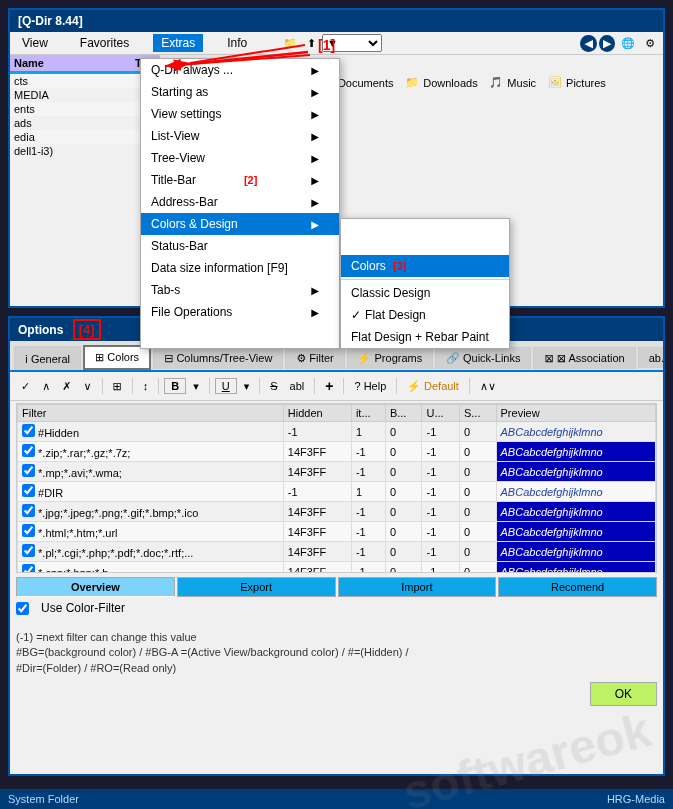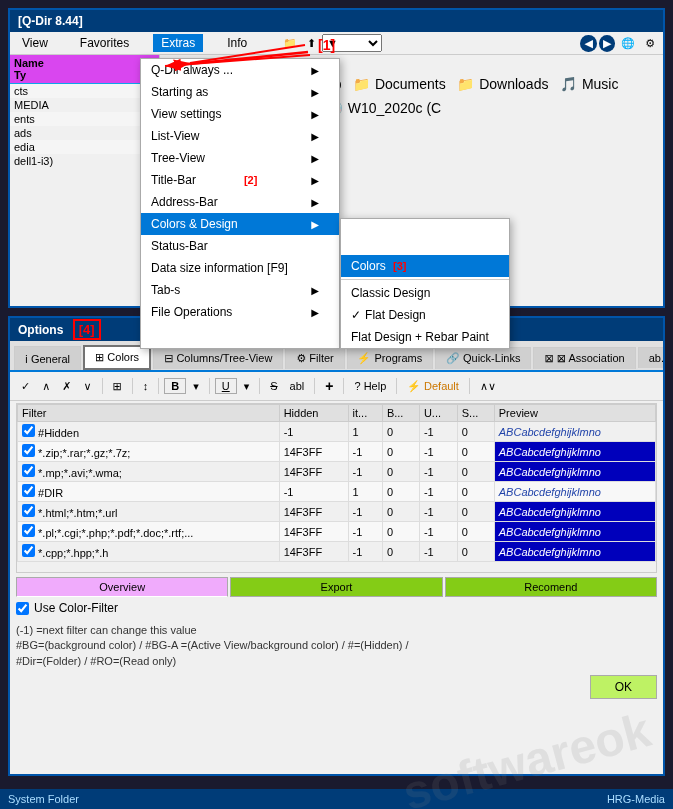--- a/index.html
+++ b/index.html
@@ -147,21 +147,21 @@
 
     .fm-row:nth-child(even) {
       background: #f5f5f5;
     }
 
     .right-file-row {
       display: flex;
       align-items: center;
       padding: 2px 4px;
       gap: 4px;
-      font-size: 14px;
+      font-size: 11px;
     }
 
     .folder-icon { color: #dcb400; }
     .file-icon { color: #666; }
 
     
     .arrow-overlay {
       position: absolute;
       top: 0;
       left: 0;
@@ -274,42 +274,43 @@
     .tab-buttons {
       display: flex;
       gap: 2px;
       margin-bottom: 4px;
     }
 
     .tab-button {
       flex: 1;
       padding: 3px 8px;
       border: 1px solid #aaa;
-      background: #84cc16;
+      background: #0ea5e9;
       cursor: pointer;
       font-size: 11px;
       text-align: center;
     }
 
     .tab-button.active {
-      background: #f0abfc;
+      background: #7dd3fc;
       border-bottom-color: white;
+      font-weight: bold;
     }
 
     .help-text {
       font-size: 11px;
       color: #333;
       line-height: 1.4;
     }
 
     .checkbox-row {
       display: flex;
       align-items: center;
-      gap: 5px;
-      margin-bottom: 8px;
+      gap: 12px;
+      margin-bottom: 15px;
     }
 
     .ok-button-row {
       display: flex;
       justify-content: flex-end;
       padding: 4px 6px;
     }
 
     .ok-button {
       padding: 4px 24px;
@@ -344,25 +345,24 @@
       padding: 1px 3px;
       font-size: 11px;
       border: 1px solid transparent;
       background: transparent;
       cursor: pointer;
     }
 
     .fm-columns {
       display: flex;
       padding: 2px 4px;
-      background: #d946ef;
-      border-bottom: 1px solid #0ea5e9;
+      background: #c4b5fd;
+      border-bottom: 3px solid #0ea5e9;
       font-size: 11px;
       font-weight: bold;
-      flex-direction: column;
     }
 
     .status-bar {
       position: absolute;
       bottom: 0;
       left: 0;
       right: 0;
       height: 20px;
       background: #003c78;
       color: #aaddff;
@@ -668,20 +668,29 @@
         <tr>
           <td><input type="checkbox" checked="" style=""> #DIR</td>
           <td>-1</td>
           <td>1</td>
           <td>0</td>
           <td>-1</td>
           <td>0</td>
           <td style="font-style:italic; color:#2244aa;">ABCabcdefghijklmno</td>
         </tr>
         <tr>
+          <td><input type="checkbox" checked="" style=""> *.jpg;*.jpeg;*.png;*.gif;*.bmp;*.ico</td>
+          <td>14F3FF</td>
+          <td>-1</td>
+          <td>0</td>
+          <td>-1</td>
+          <td>0</td>
+          <td style="background:#0000bb; color:white; font-style:italic;">ABCabcdefghijklmno</td>
+        </tr>
+        <tr>
           <td><input type="checkbox" checked="" style=""> *.html;*.htm;*.url</td>
           <td>14F3FF</td>
           <td>-1</td>
           <td>0</td>
           <td>-1</td>
           <td>0</td>
           <td style="background:#0000bb; color:white; font-style:italic;">ABCabcdefghijklmno</td>
         </tr>
         <tr>
           <td><input type="checkbox" checked="" style=""> *.pl;*.cgi;*.php;*.pdf;*.doc;*.rtf;...</td>
@@ -702,20 +711,21 @@
           <td style="background:#0000bb; color:white; font-style:italic;">ABCabcdefghijklmno</td>
         </tr>
 
       </tbody>
     </table>
   </div>
 
   <div class="tab-buttons" style="margin: 4px 6px 2px 6px;">
     <button class="tab-button active">Overview</button>
     <button class="tab-button">Export</button>
+    <button class="tab-button">Import</button>
     <button class="tab-button">Recomend</button>
   </div>
 
   <div style="padding: 2px 6px;">
     <div class="checkbox-row">
       <input type="checkbox" checked="" style="">
       <label>Use Color-Filter</label>
     </div>
     <div class="help-text">
       (-1) =next filter can change this value<br>

